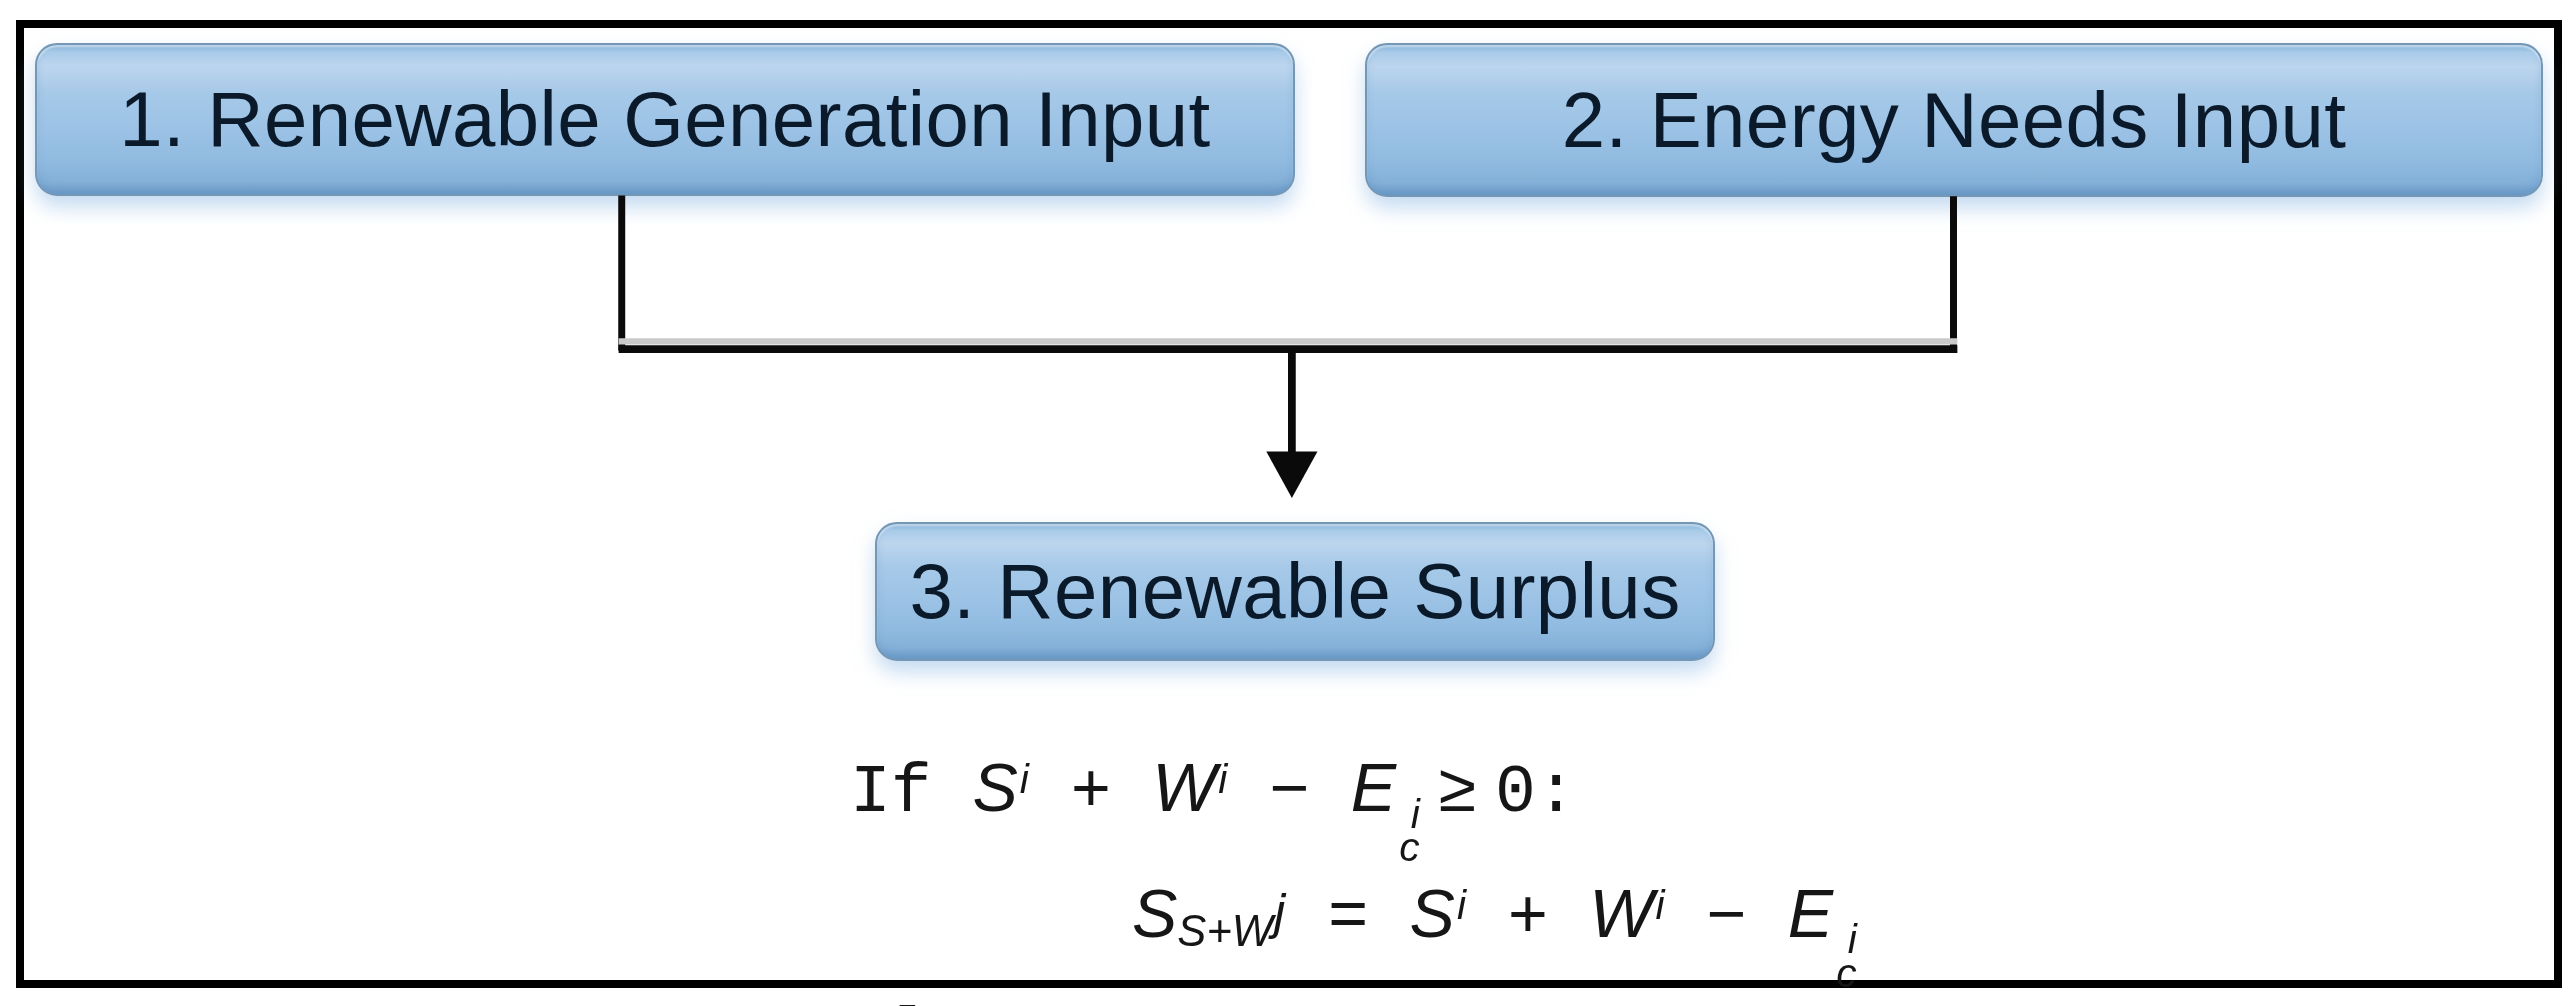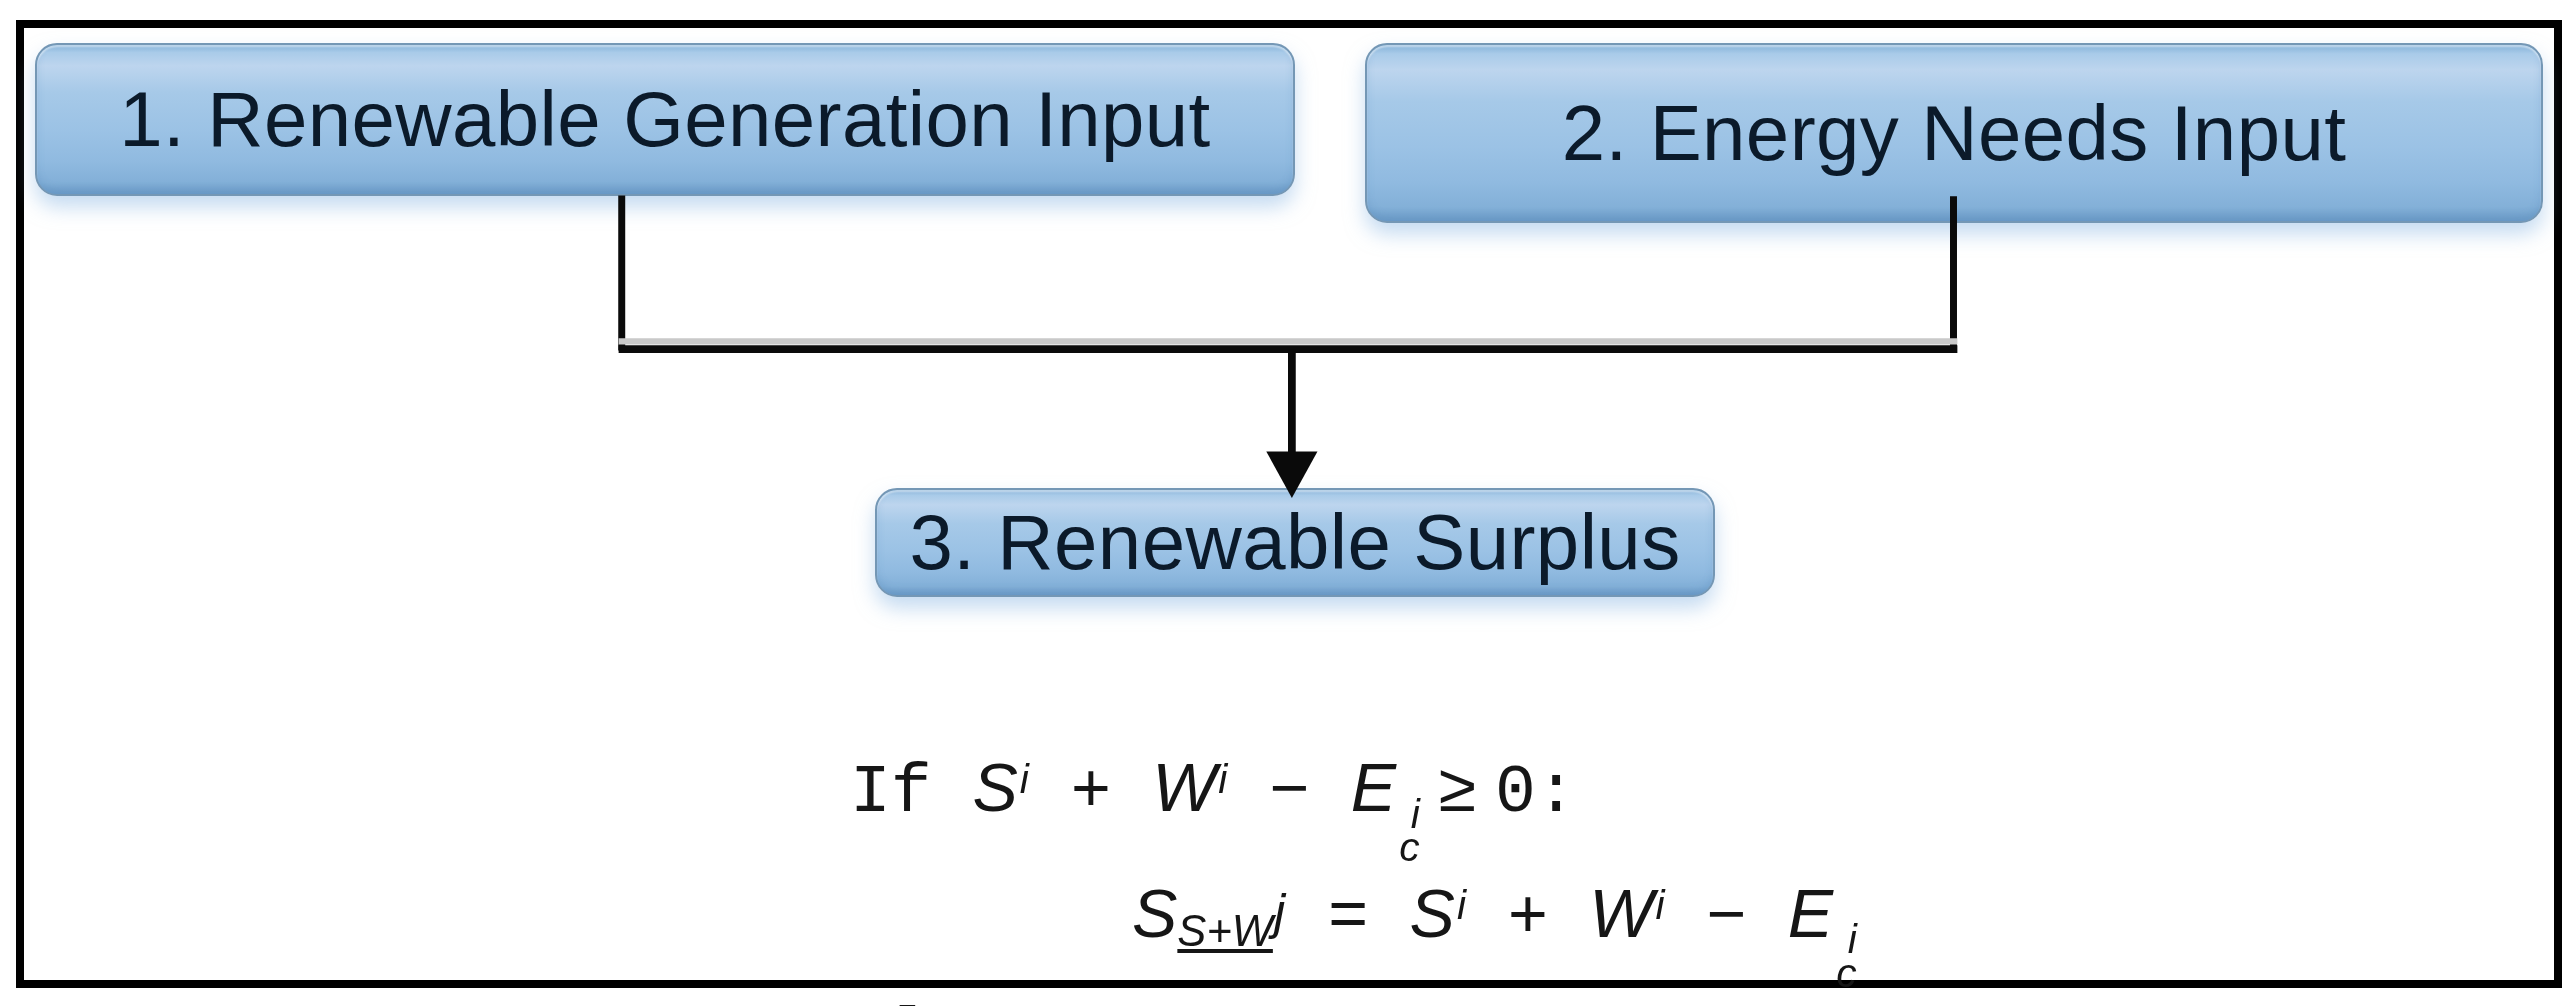--- a/index.html
+++ b/index.html
@@ -46,22 +46,22 @@
     align-items: center;
     justify-content: center;
   }
   .fbox .label {
     font-size: 78px;
     color: var(--box-text, #0b1a2a);
     white-space: nowrap;
     letter-spacing: 0.4px;
   }
   .box-1 { left: 35px;   top: 43px;  width: 1260px; height: 153px; }
-  .box-2 { left: 1365px; top: 43px;  width: 1178px; height: 180px; }
-  .box-3 { left: 875px; top: 488px; width: 840px; height: 109px; }
+  .box-2 { left: 1365px; top: 43px;  width: 1178px; height: 154px; }
+  .box-3 { left: 875px; top: 522px; width: 840px; height: 139px; }
 
   svg.connectors {
     position: absolute;
     left: 0; top: 0;
     width: 2576px;
     height: 1006px;
     pointer-events: none;
   }
   .conn { stroke: var(--connector, #0a0a0a); fill: none; }
   .conn-shadow { stroke: #c9c9c9; fill: none; }
@@ -91,21 +91,20 @@
     font-size: 0.74em;
     vertical-align: 0.16em;
     margin-left: 0.02em;
     margin-right: 0.04em;
   }
   .tok-sub {
     font-style: italic;
     font-size: 0.64em;
     vertical-align: -0.20em;
     letter-spacing: 0;
-    text-decoration: underline;
   }
   .stack {
     display: inline-flex;
     flex-direction: column;
     align-items: flex-start;
     font-style: italic;
     font-size: 0.60em;
     line-height: 0.82;
     vertical-align: -0.40em;
     margin-left: 0.08em;

